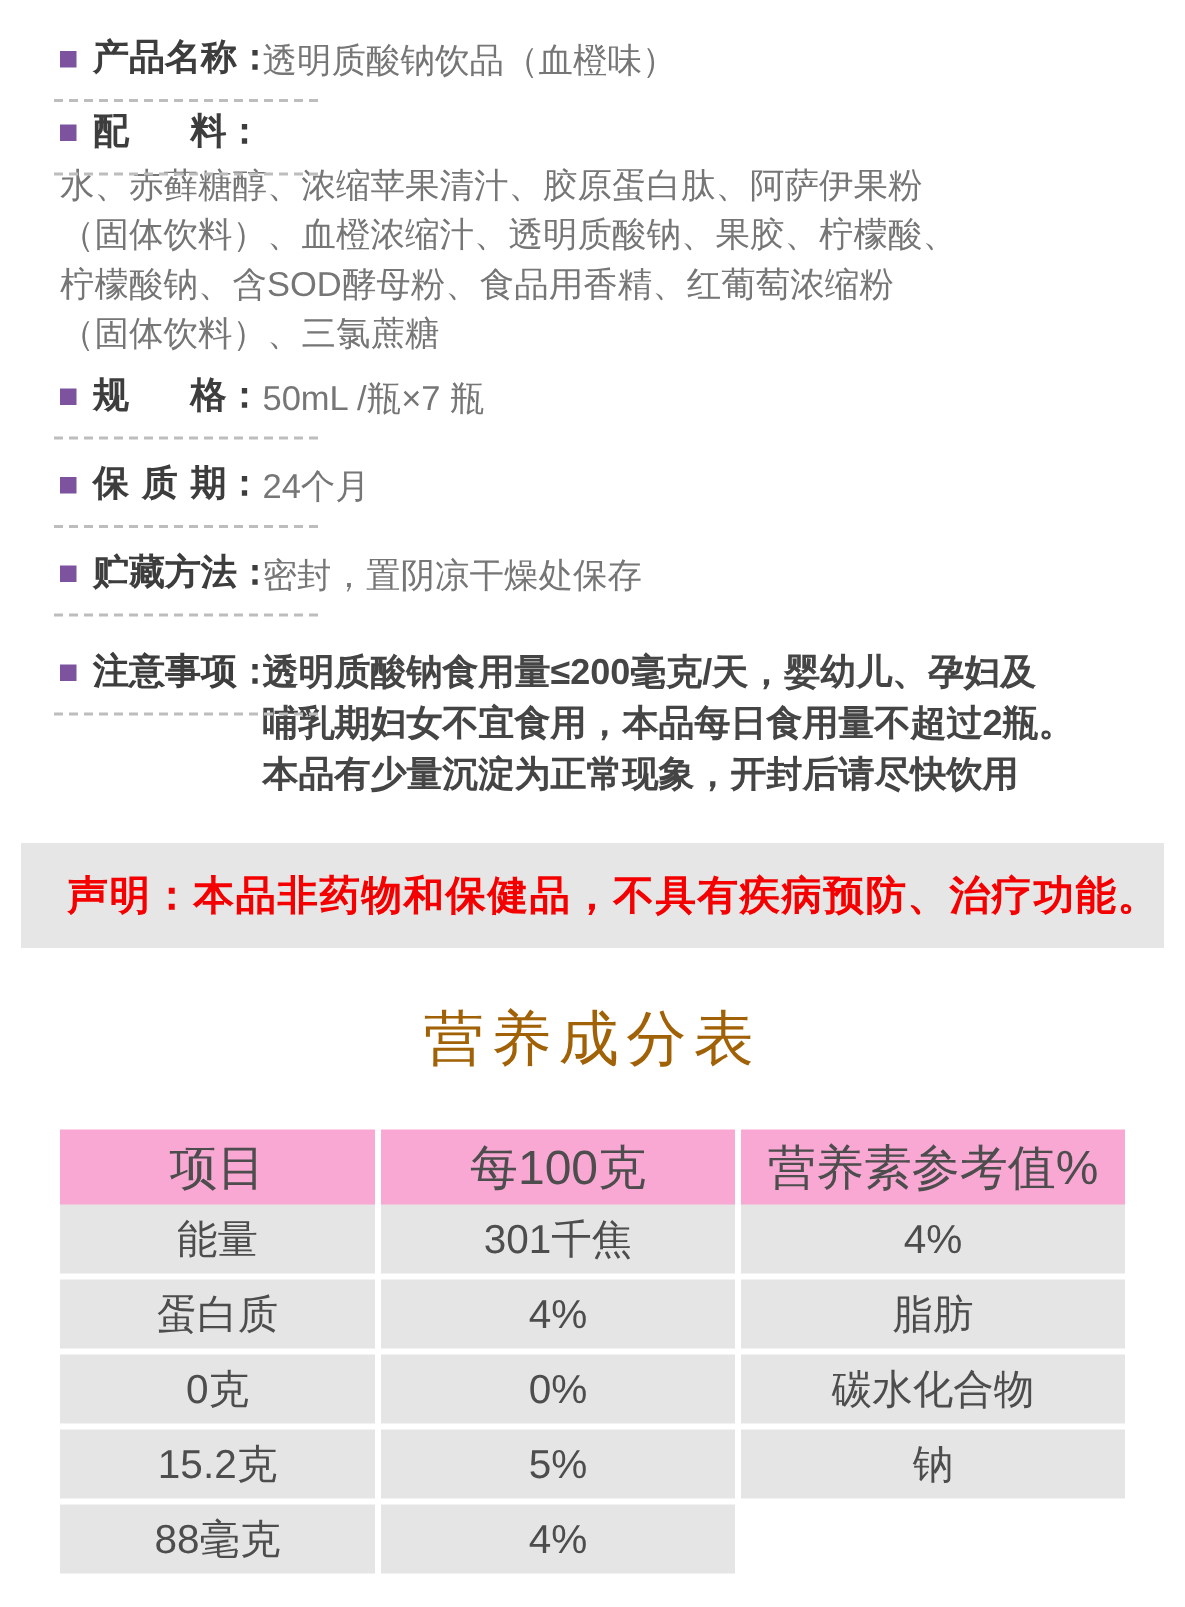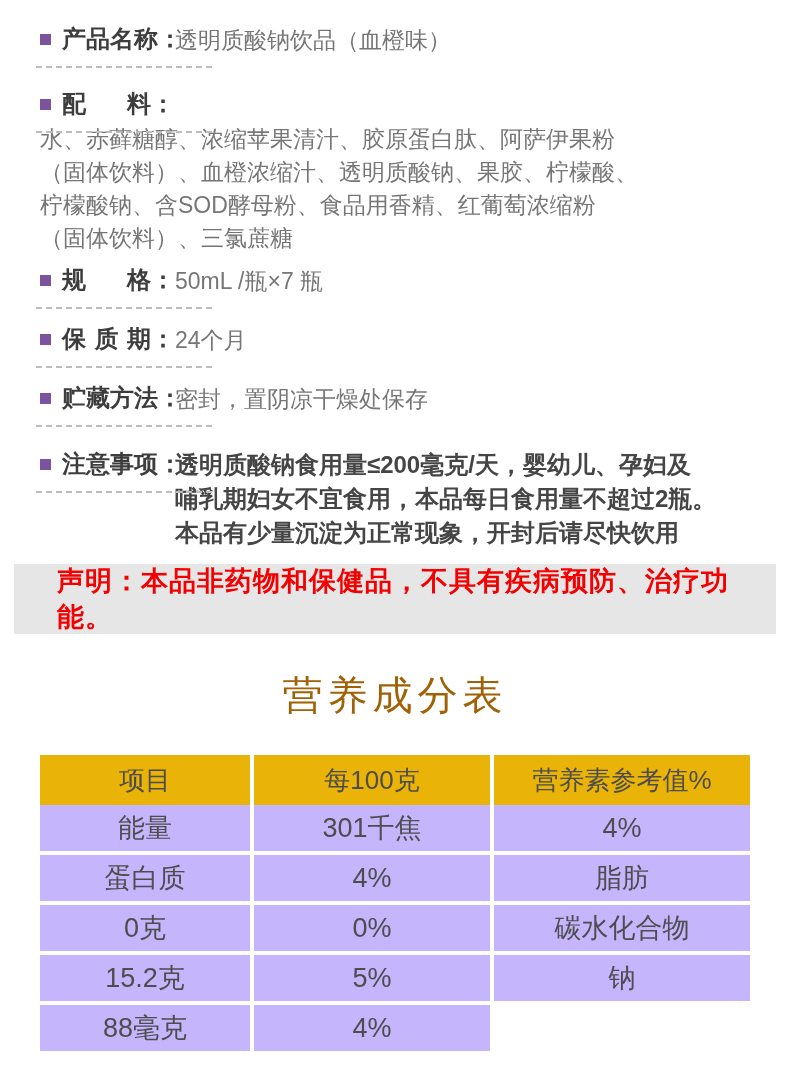--- a/index.html
+++ b/index.html
@@ -3,21 +3,21 @@
 <meta charset="utf-8">
 <style>
   * { margin:0; padding:0; box-sizing:border-box; }
   html,body { background:#ffffff; }
   body { font-family:"Liberation Sans","DejaVu Sans",sans-serif; }
   .page { width:790px; height:1071px; background:#ffffff; overflow:hidden; position:relative; }
 
   
   .info-section { padding:22px 40px 0 40px; }
   .info-row { display:flex; align-items:flex-start; }
-  .row-mb-14 { margin-bottom:30px; }
+  .row-mb-14 { margin-bottom:14px; }
   .row-mb-8  { margin-bottom:8px;flex-direction:column; }
   .row-mb-24 { margin-bottom:24px; }
   .row-mb-31 { margin-bottom:31px; }
 
   .label-col { width:135px; flex-shrink:0; position:relative; white-space:nowrap; }
   .label-wrap { display:flex; align-items:center; height:34px; }
   .bullet { width:11px; height:11px; background:#7d529e; margin-right:11px; flex-shrink:0; }
   .label-text {
     display:block; width:96px; font-size:24px; font-weight:bold; color:#3d3d3d;
     text-align:justify; text-align-last:justify; line-height:34px;
@@ -31,42 +31,42 @@
   .value {
     font-size:23px; color:#767676; line-height:33px; padding-top:2px;
     white-space:pre-line; flex:1;
   }
   .value.strong {
     font-size:24px; color:#454545; font-weight:bold; line-height:34px; padding-top:1px;
   }
 
   
   .declaration {
-    margin:14px 14px 0 14px; height:70px; background:#e6e6e6;
-    display:flex; align-items:center; padding-left:43px;
+    margin:28px 14px 0 14px; height:70px; background:#e6e6e6;
+    display:flex; align-items:center; padding-left:31px;
   }
   .declaration-text { font-size:27px; font-weight:bold; color:#f40000; letter-spacing:1px; }
 
   
   .nutrition-title {
     margin-top:38px; text-align:center; font-size:40px; color:#a16207;
     letter-spacing:5px; line-height:47px;
   }
   .nutrition-table {
     margin:36px 40px 0 40px;
     display:grid;
     grid-template-columns:210px 236px 256px;
     grid-auto-rows:46px;
     gap:4px;
   }
   .cell {
     display:flex; align-items:center; justify-content:center;
-    background:#c4b5fd; color:#4d4d4d; font-size:27px;
+    background:#e5e5e5; color:#4d4d4d; font-size:27px;
   }
-  .cell.head { background:#eab308; font-size:26px; height:51px; }
+  .cell.head { background:#f9a8d4; font-size:32px; height:51px; }
 </style>
 </head>
 <body>
 
 <div class="page">
 
   <div class="info-section">
 
     <div class="info-row row-mb-14">
       <div class="label-col">

